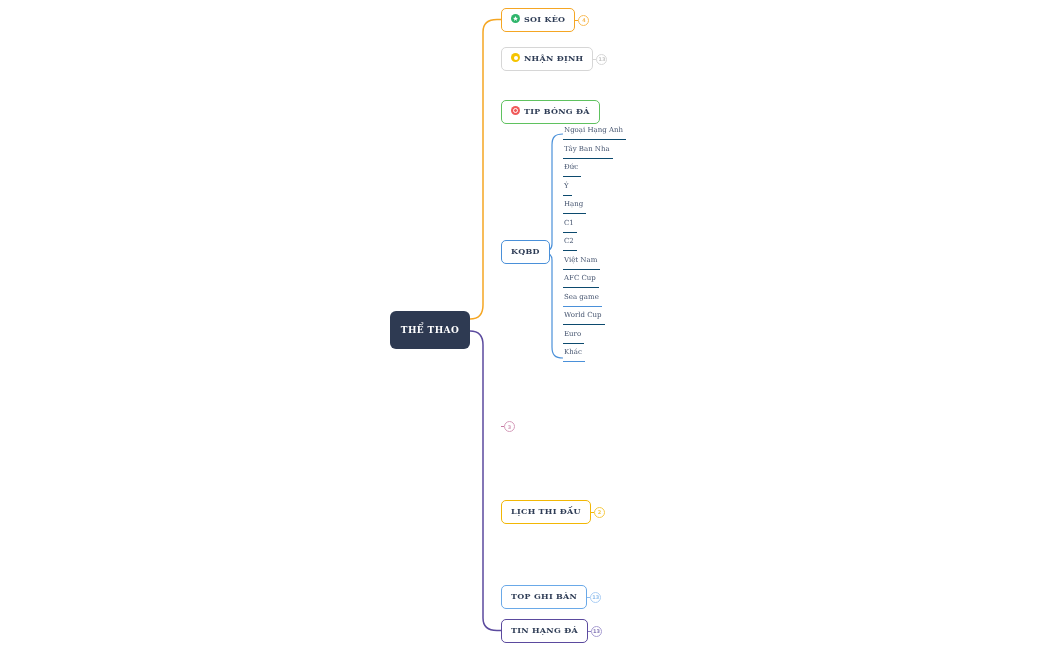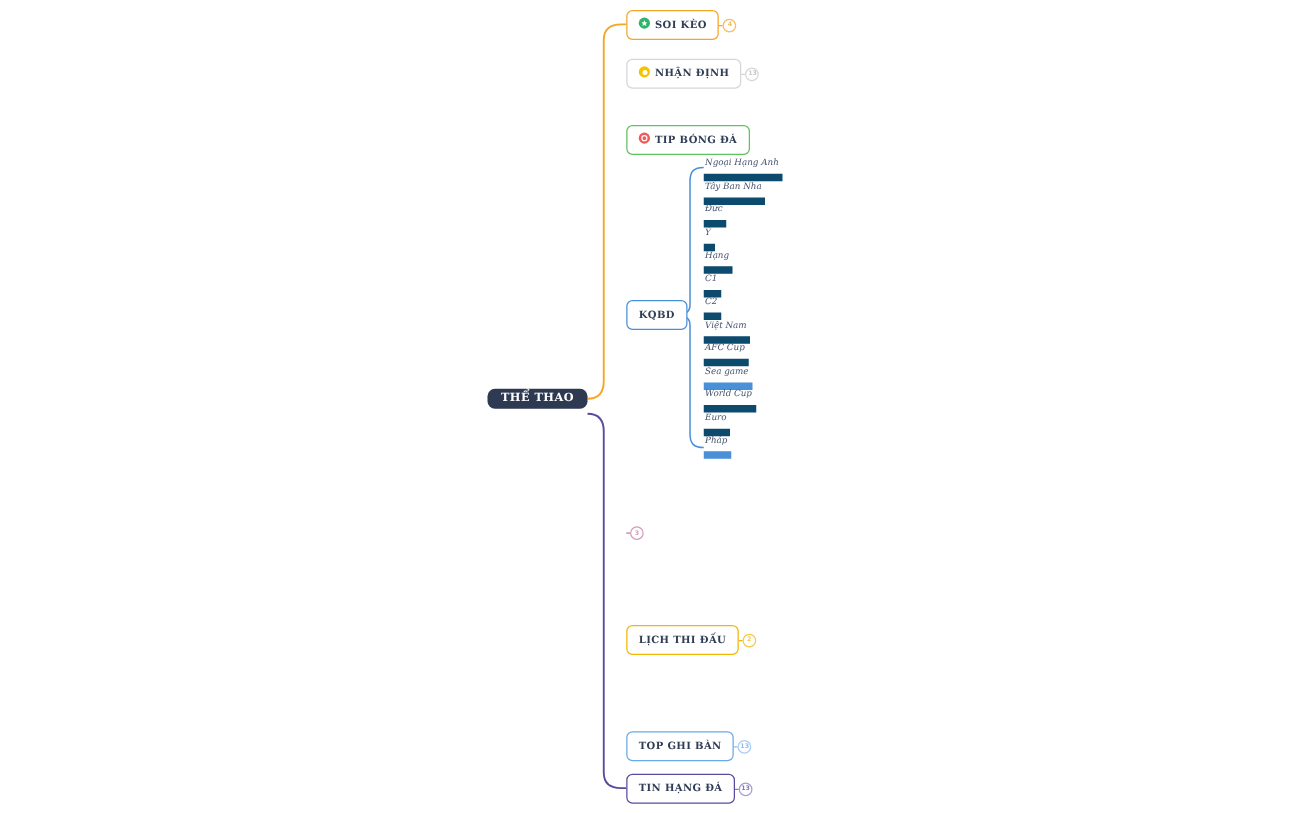--- a/index.html
+++ b/index.html
@@ -34,27 +34,27 @@
   .micon.green{background:#2fb56b;}
   .micon.yellow{background:#f5c400;}
   .micon.red{background:#f05a5a;}
   .micon::after{content:"";position:absolute;}
   .micon.green::after{left:2px;top:2px;width:5px;height:5px;background:#fff;
      clip-path:polygon(50% 0,63% 35%,100% 38%,72% 60%,82% 100%,50% 76%,18% 100%,28% 60%,0 38%,37% 35%);}
   .micon.yellow::after{left:2.5px;top:2.5px;width:4px;height:4px;background:#fff;border-radius:50%;}
   .micon.red::after{left:2px;top:2px;width:3px;height:3px;border:1px solid #fff;border-radius:50%;background:transparent;}
 
   
-  .root{position:absolute;left:390px;top:311px;width:80px;height:16px;background:#2e3a52;
+  .root{position:absolute;left:390px;top:311px;width:80px;height:38px;background:#2e3a52;
         border-radius:6px;display:flex;align-items:center;justify-content:center;}
   .root span{color:#ffffff;font-size:9px;font-weight:bold;letter-spacing:.4px;}
 
   
   .leaf{position:absolute;left:563px;font-size:7px;color:#44536e;white-space:nowrap;
-        padding:0 3px 3px 1px;border-bottom:6px solid #0c4a6e;line-height:11px;font-style:italic;}
+        padding:0 3px 3px 1px;border-bottom:1px solid #0c4a6e;line-height:11px;}
   .leaf.hl{border-bottom-color:#4a90d9;}
 </style>
 </head>
 <body>
 
 <div id="canvas">
 
   <svg class="connectors" width="1050" height="650">
 
     <path d="M470,319 C480,319 483,313 483,305 L483,32 C483,23 488,19.5 497,19.5 L501,19.5" fill="none" stroke="#f5a623" stroke-width="1.5"></path>
@@ -105,21 +105,21 @@
   <div class="leaf" style="top:162px">Đức</div>
   <div class="leaf" style="top:181px">Ý</div>
   <div class="leaf" style="top:199px">Hạng</div>
   <div class="leaf" style="top:218px">C1</div>
   <div class="leaf" style="top:236px">C2</div>
   <div class="leaf" style="top:255px">Việt Nam</div>
   <div class="leaf" style="top:273px">AFC Cup</div>
   <div class="leaf hl" style="top:292px">Sea game</div>
   <div class="leaf" style="top:310px">World Cup</div>
   <div class="leaf" style="top:329px">Euro</div>
-  <div class="leaf hl" style="top:347px">Pháp</div>
+  <div class="leaf hl" style="top:347px">Khác</div>
 
 
   <div class="branch" style="left:501px;top:421px">
     <span class="stub s5"></span>
     <span class="badge b5">3</span>
   </div>
 
 
   <div class="branch" style="left:501px;top:500px">
     <div class="node n7">

